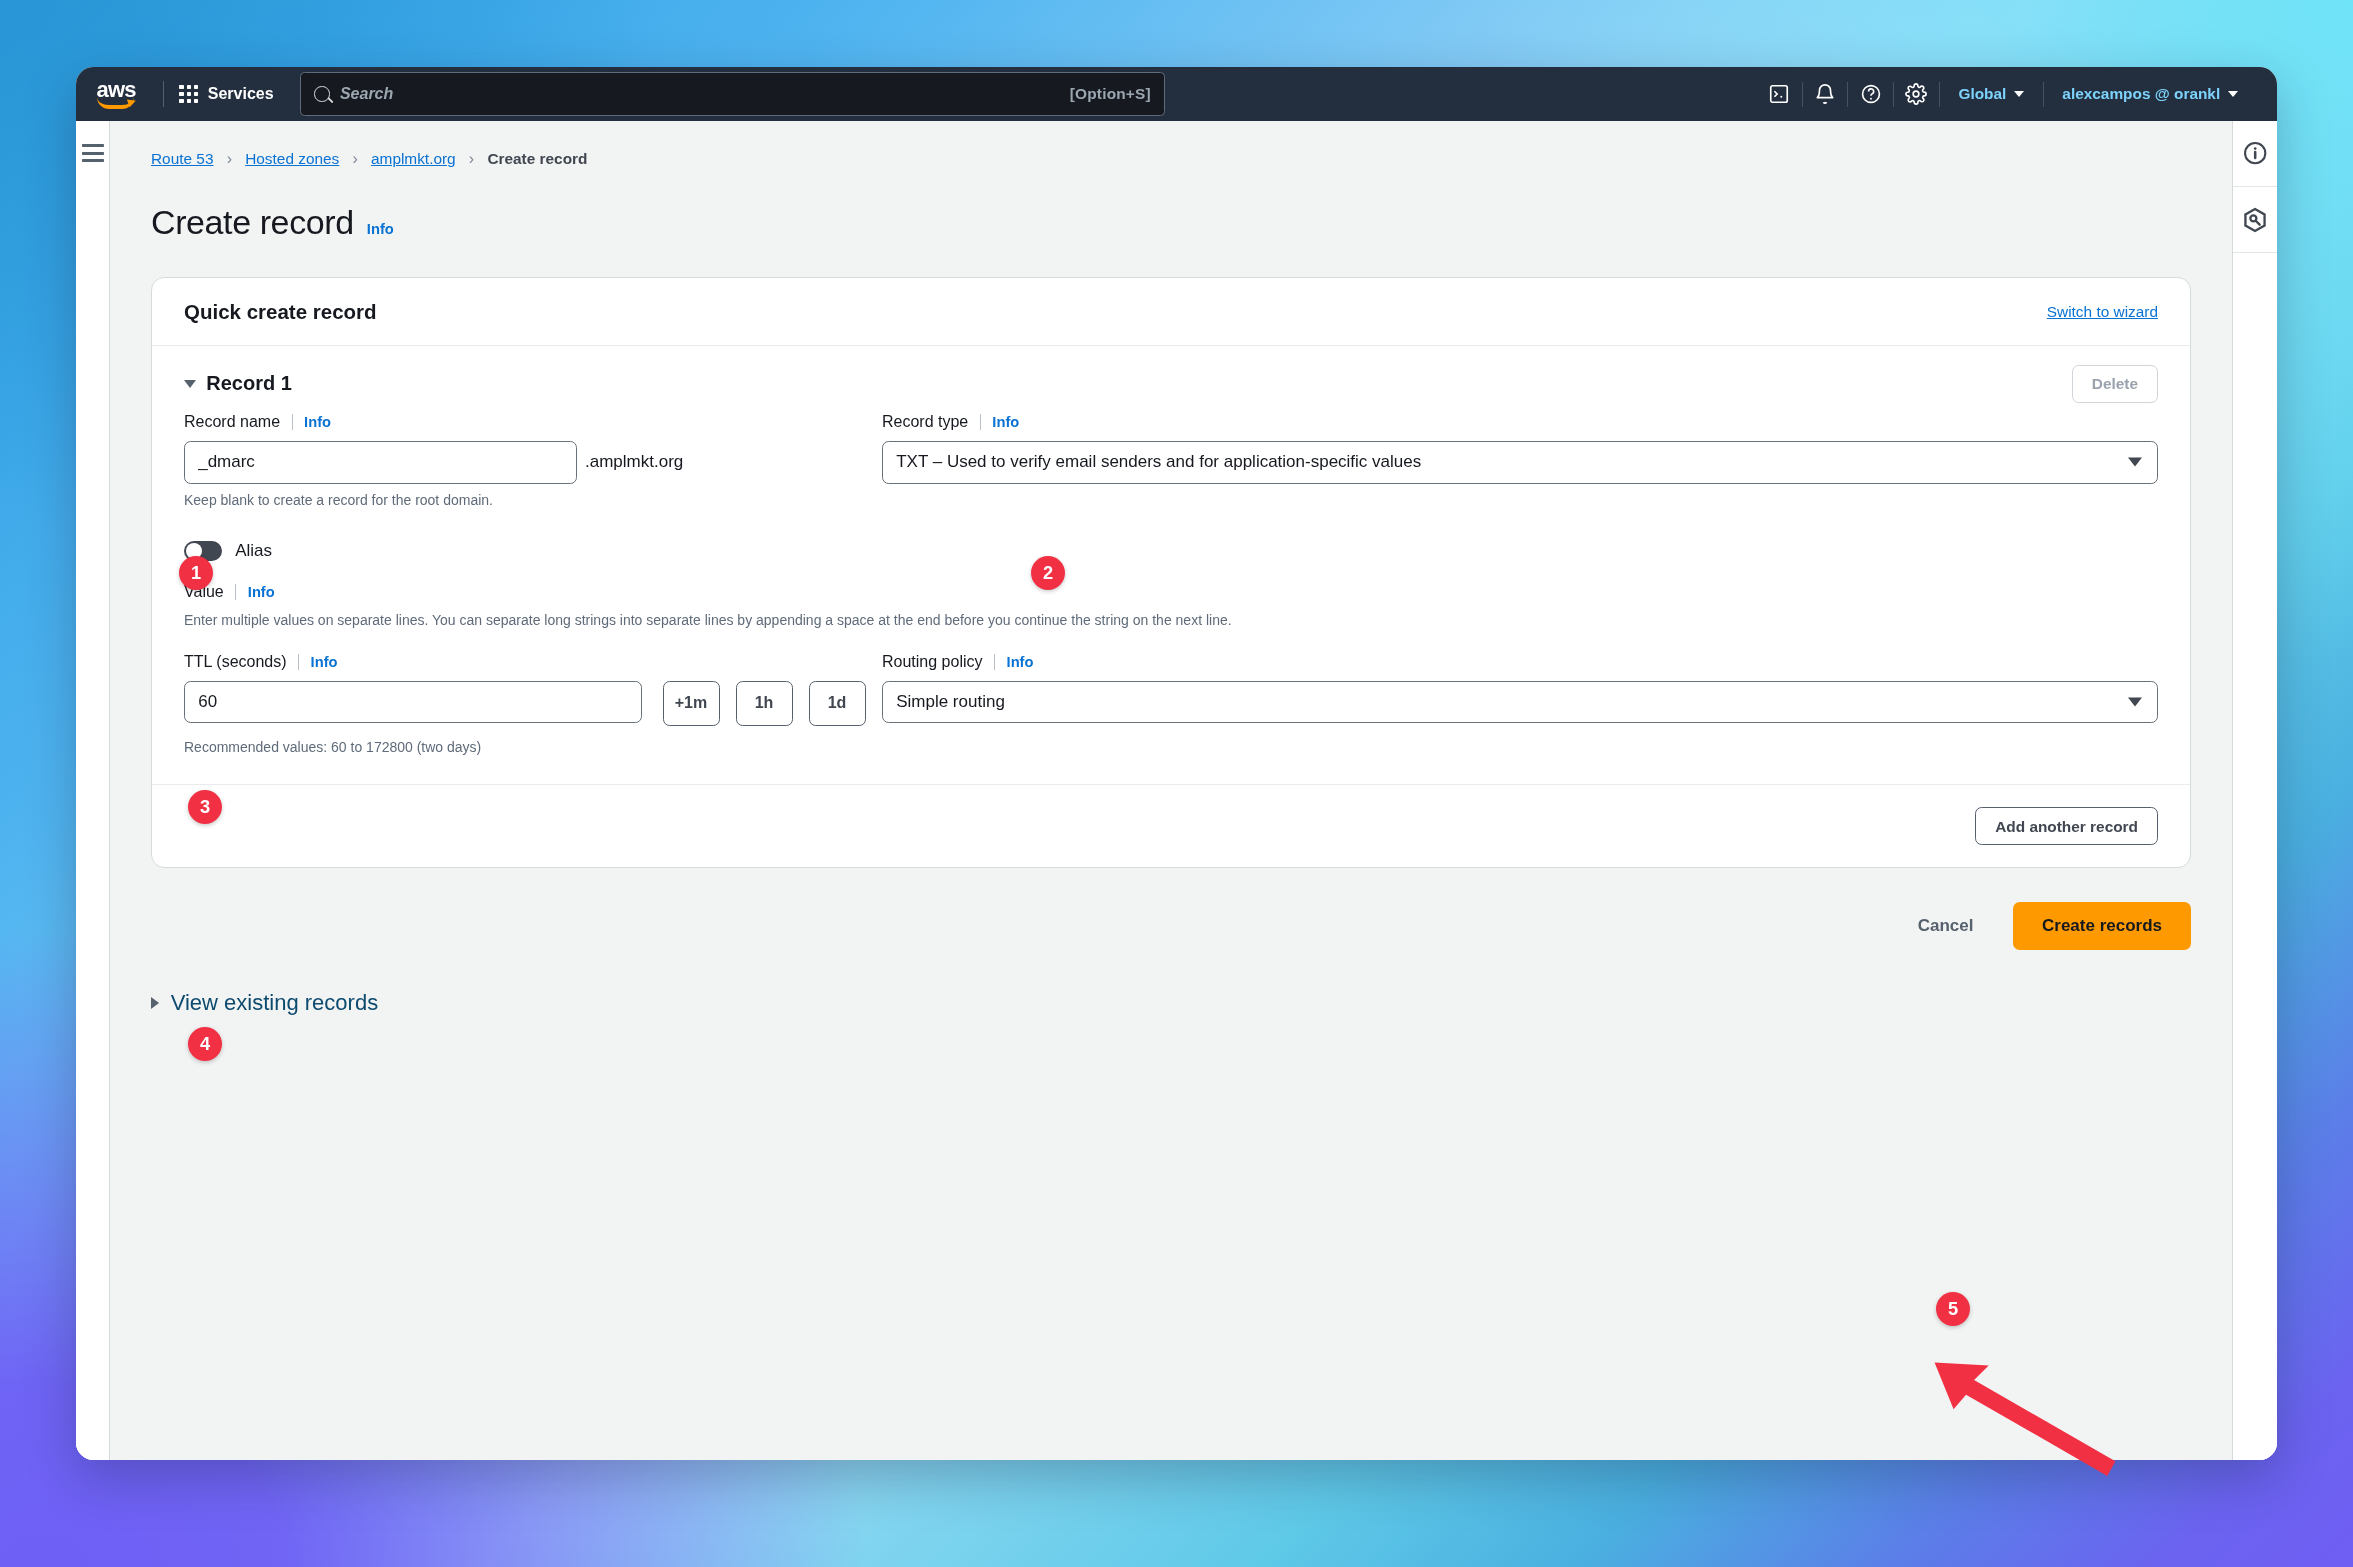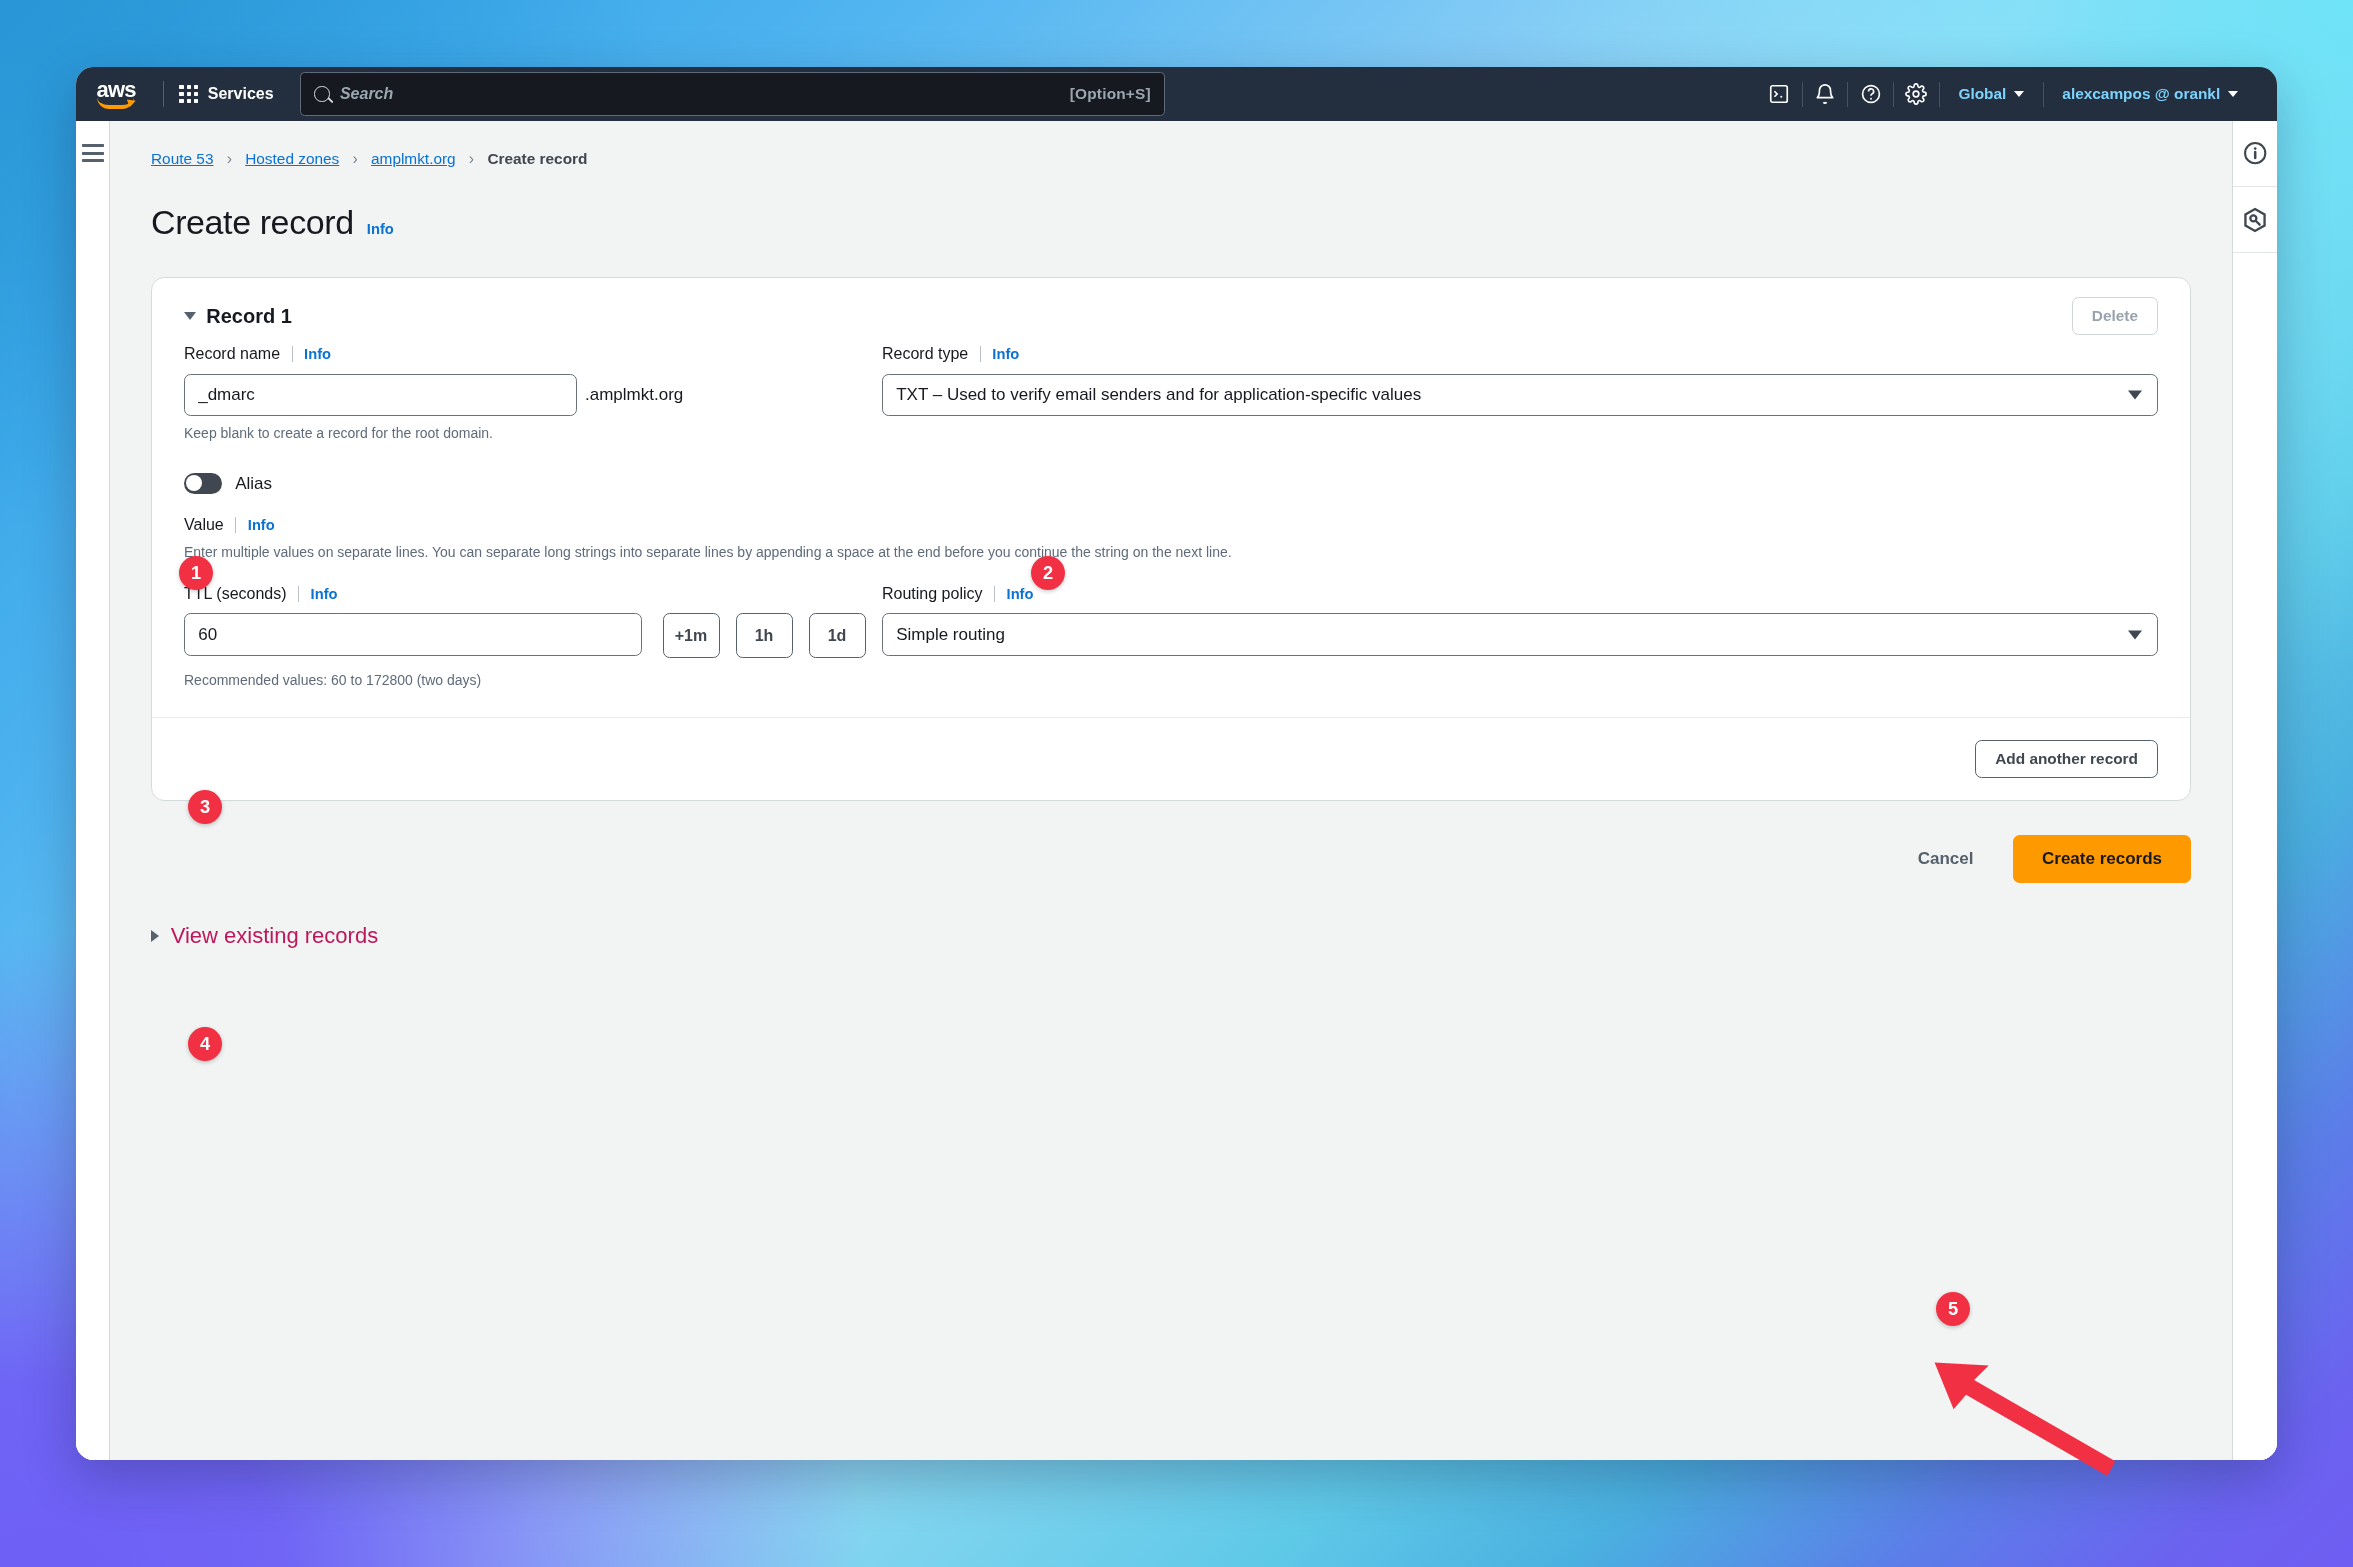--- a/index.html
+++ b/index.html
@@ -490,21 +490,21 @@
     align-items: center;
     gap: 11.7px;
     cursor: pointer;
   }
   .tri-right {
     width: 0; height: 0;
     border-top: 6.6px solid transparent;
     border-bottom: 6.6px solid transparent;
     border-left: 8.8px solid #56616e;
   }
-  .existing-head span { font-size: 22px; color: #be185d; font-weight: 400; }
+  .existing-head span { font-size: 22px; color: #0c4a6e; font-weight: 400; }
   .existing-sub { font-size: 15.4px; color: #16191f; margin-top: 11.7px; margin-left: 20.5px; }
 
   
   .badge {
     position: absolute;
     width: 34px; height: 34px;
     background: #f23044;
     color: #ffffff;
     border-radius: 50%;
     display: flex;
@@ -632,20 +632,24 @@
         <span class="crumb-current">Create record</span>
       </div>
 
       <div class="page-title-row">
         <span class="page-title">Create record</span>
         <span class="info-link">Info</span>
       </div>
 
       <div class="card">
 
+        <div class="card-head">
+          <h2>Quick create record</h2>
+          <span class="wizard-link">Switch to wizard</span>
+        </div>
 
         <div class="record-block">
 
           <div class="record-head">
             <div class="record-title">
               <span class="tri-down"></span>
               <span>Record 1</span>
             </div>
             <button class="btn btn-disabled">Delete</button>
           </div>

